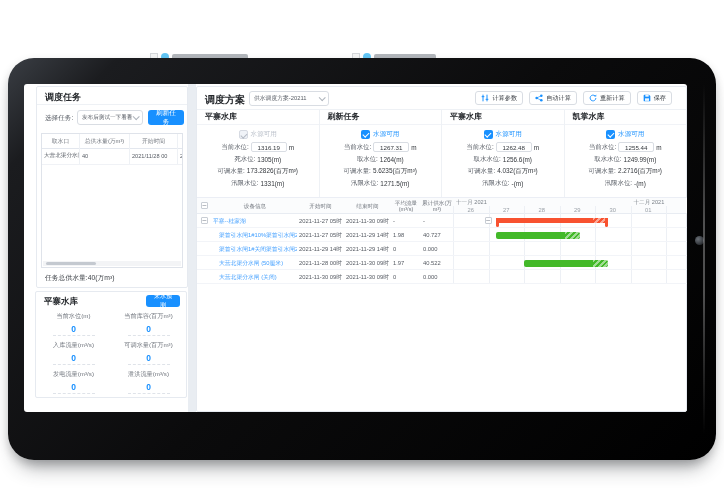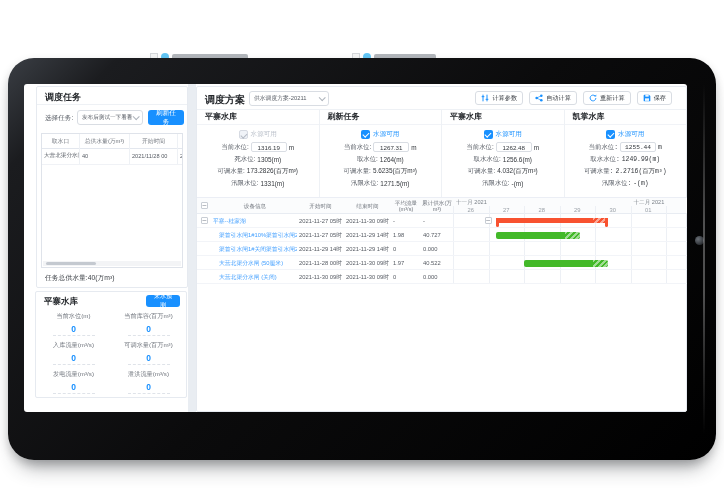--- a/index.html
+++ b/index.html
@@ -67,21 +67,21 @@
   .plan-header{position:absolute;left:0;top:0;right:0;height:22px;border-bottom:1px solid #eef1f5;}
   .plan-title{position:absolute;left:8px;top:6px;font-size:10px;font-weight:bold;color:#25282c;}
   .plan-select{left:52px;top:4px;width:80px;height:15px;font-size:5.8px;padding:0 4px;}
   .toolbar{position:absolute;right:14px;top:4px;display:flex;gap:6px;}
   .tb-btn{display:flex;align-items:center;gap:3px;height:14px;padding:0 5px;border:1px solid #d9dde3;
           border-radius:3px;background:#fff;font-size:6.2px;color:#3c4046;font-family:inherit;}
   .tb-btn svg{flex:none;}
 
   .cards{position:absolute;left:0;top:22px;right:0;height:88px;display:flex;}
   .card{flex:1 1 0;border-right:1px solid #eef1f5;position:relative;min-width:0;}
-  .card:last-child{border-right:none;font-family:Liberation Mono, monospace;}
+  .card:last-child{border-right:none;}
   .card-head{height:15px;line-height:15px;padding-left:8px;font-size:8px;font-weight:bold;color:#25282c;
           border-bottom:1px solid #f1f3f7;}
   .cb-row{height:13px;display:flex;align-items:center;justify-content:center;gap:3px;margin-top:3px;}
   .cb{width:9px;height:9px;border-radius:2px;box-sizing:border-box;position:relative;flex:none;}
   .cb.on{background:#1890ff;}
   .cb.off{background:#f0f3f8;border:1px solid #d6dae2;}
   .cb::after{content:'';position:absolute;left:2.5px;top:0.5px;width:2.5px;height:5px;
           border-right:1.4px solid #fff;border-bottom:1.4px solid #fff;transform:rotate(45deg);}
   .cb.off::after{border-color:#b4bac4;}
   .cb-lbl{font-size:6.6px;}

